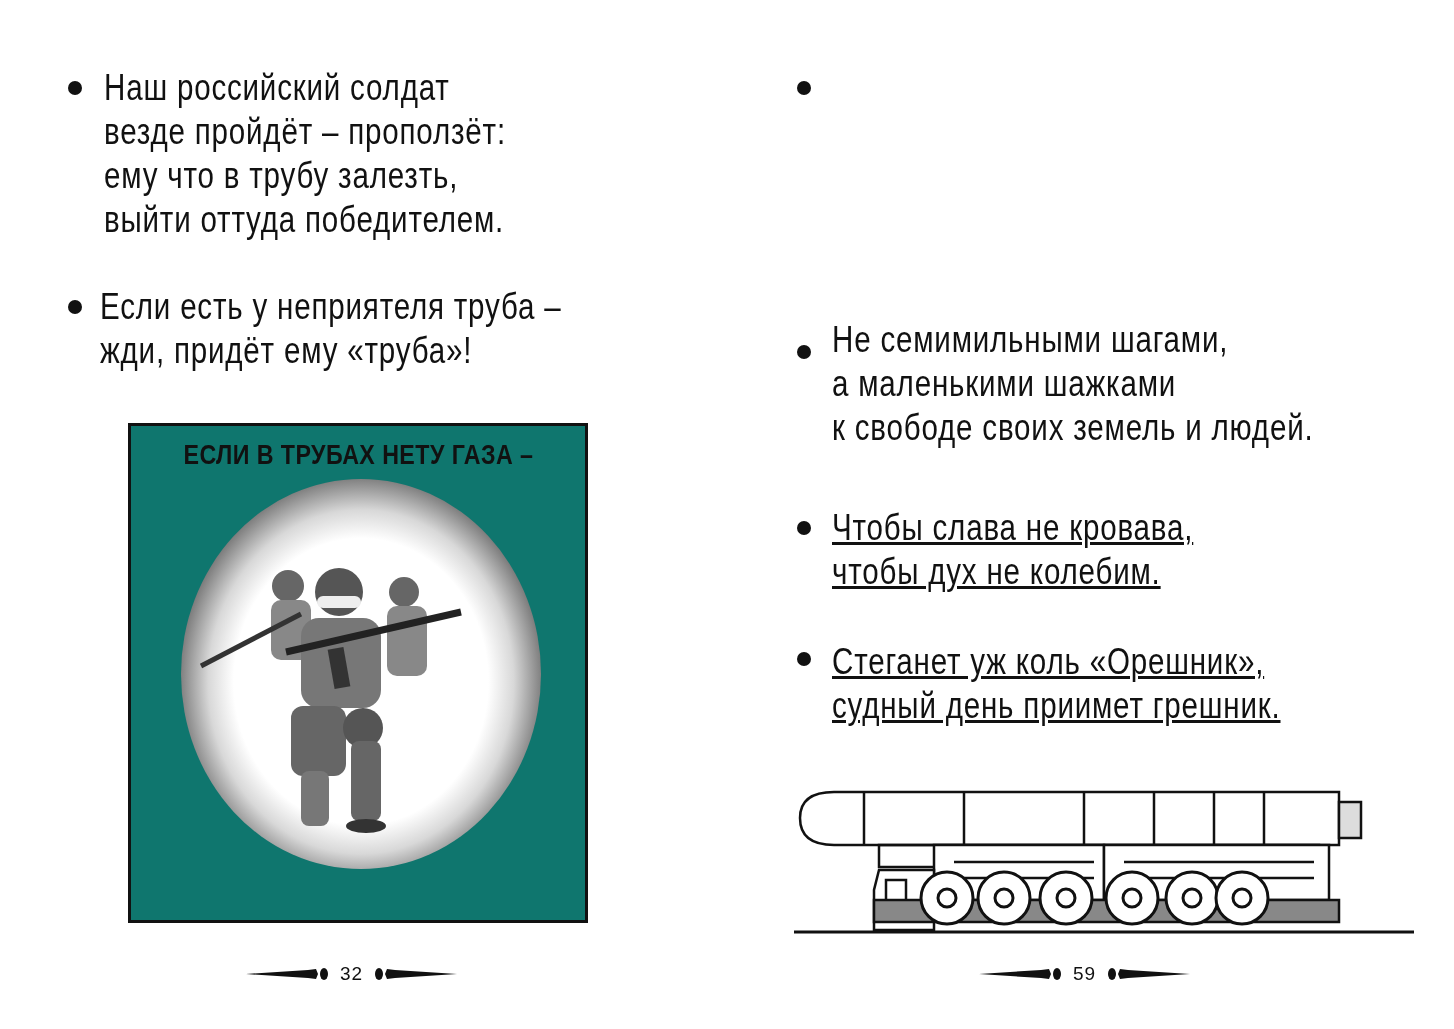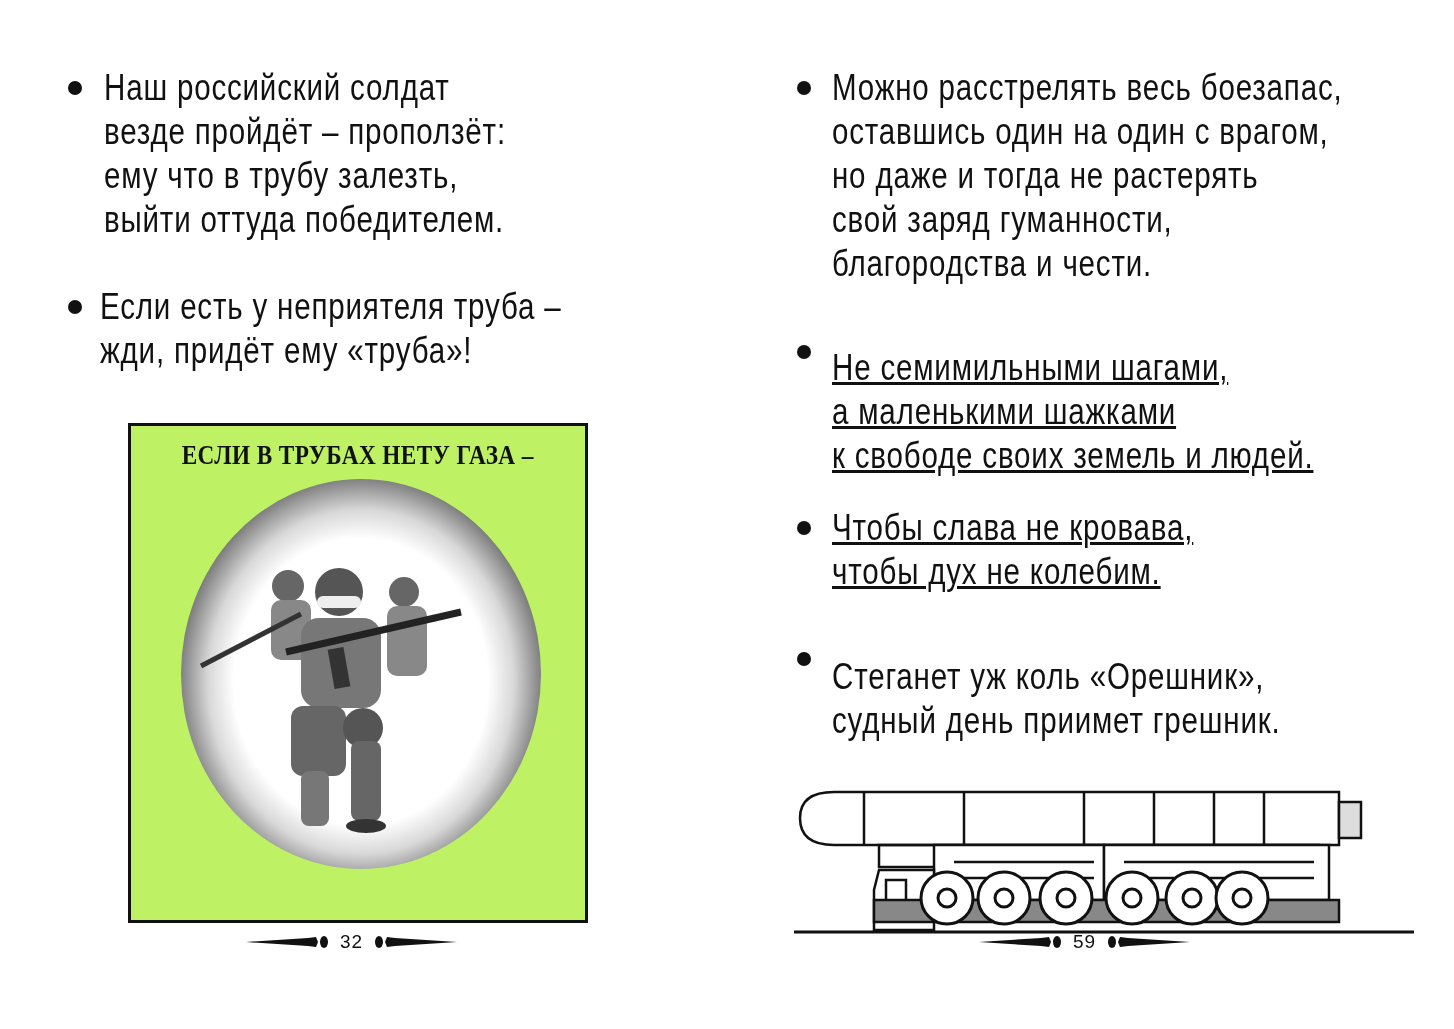--- a/index.html
+++ b/index.html
@@ -3,27 +3,27 @@
 <meta charset="utf-8">
 <style>
   html,body{margin:0;padding:0;background:#fff;}
   body{width:1454px;height:1029px;position:relative;overflow:hidden;font-family:"Liberation Sans", sans-serif;color:#111;}
   .page{position:absolute;top:0;height:1029px;}
   .page.left{left:0;width:727px;}
   .page.right{left:727px;width:727px;}
   .verse{position:absolute;font-family:"Liberation Sans Narrow","Liberation Sans", sans-serif;font-size:36px;line-height:44px;letter-spacing:1px;transform-origin:0 0;}
   .verse .line{display:block;white-space:nowrap;transform:scaleX(0.82);transform-origin:0 0;}
   .bullet{position:absolute;width:14px;height:14px;border-radius:50%;background:#111;}
-  .poster{position:absolute;left:128px;top:423px;width:460px;height:500px;border:3px solid #111;box-sizing:border-box;background:#bef264;font-family:Liberation Serif, serif;}
+  .poster{position:absolute;left:128px;top:423px;width:460px;height:500px;border:3px solid #111;box-sizing:border-box;background:#0f766e;}
   .poster .cap{position:absolute;left:0;right:0;text-align:center;font-weight:bold;font-size:27px;letter-spacing:0.5px;}
   .poster .cap span{display:inline-block;transform:scaleX(0.86);}
   .tube{position:absolute;left:50px;top:53px;width:360px;height:390px;border-radius:50%;
         background:radial-gradient(ellipse at 50% 52%, #fff 0%, #fff 50%, #d8d8d8 60%, #777 72%, #3a3a3a 80%, #999 88%, #f2f2f2 97%, #fff 100%);}
   .soldier{position:absolute;}
-  .folio{position:absolute;top:930px;height:24px;display:flex;align-items:center;gap:10px;}
+  .folio{position:absolute;top:962px;height:24px;display:flex;align-items:center;gap:10px;}
   .orn{display:block;}
   .folio .num{font-size:19px;letter-spacing:1px;}
 </style>
 </head>
 <body>
 
 <div class="page left">
   <span class="bullet" style="left:68px;top:81px;"></span>
   <div class="verse" style="left:104px;top:66px;">
     <span class="line">Наш российский солдат</span>
@@ -70,43 +70,36 @@
     <span class="num">32</span>
     <svg class="orn" width="84" height="14" viewBox="0 0 84 14">
         <ellipse cx="6" cy="7" rx="4" ry="6" fill="#111"></ellipse>
         <path d="M84 7 L22 3 L14 2 L12 7 L14 12 L22 11 Z" fill="#111"></path>
       </svg>
   </div>
 </div>
 
 <div class="page right">
   <span class="bullet" style="left:70px;top:81px;"></span>
-  <div class="verse" style="left:105px;top:66px;">
-    <span class="line">Можно расстрелять весь боезапас,</span>
-    <span class="line">оставшись один на один с врагом,</span>
-    <span class="line">но даже и тогда не растерять</span>
-    <span class="line">свой заряд гуманности,</span>
-    <span class="line">благородства и чести.</span>
-  </div>
 
   <span class="bullet" style="left:70px;top:345px;"></span>
-  <div class="verse" style="left:105px;top:346px;text-decoration:underline;">
+  <div class="verse" style="left:105px;top:318px;">
     <span class="line">Не семимильными шагами,</span>
     <span class="line">а маленькими шажками</span>
     <span class="line">к свободе своих земель и людей.</span>
   </div>
 
   <span class="bullet" style="left:70px;top:521px;"></span>
   <div class="verse" style="left:105px;top:506px;text-decoration:underline;">
     <span class="line">Чтобы слава не кровава,</span>
     <span class="line">чтобы дух не колебим.</span>
   </div>
 
   <span class="bullet" style="left:70px;top:652px;"></span>
-  <div class="verse" style="left:105px;top:655px;">
+  <div class="verse" style="left:105px;top:640px;text-decoration:underline;">
     <span class="line">Стеганет уж коль «Орешник»,</span>
     <span class="line">судный день приимет грешник.</span>
   </div>
 
   <svg style="position:absolute;left:67px;top:780px;" width="620" height="160" viewBox="0 0 620 160">
     <g fill="none" stroke="#111" stroke-width="2.5">
 
       <path d="M40 12 L545 12 L545 65 L40 65 Q6 65 6 38 Q6 12 40 12 Z" fill="#fff"></path>
       <rect x="545" y="22" width="22" height="36" fill="#ddd"></rect>
       <line x1="70" y1="12" x2="70" y2="65"></line>

